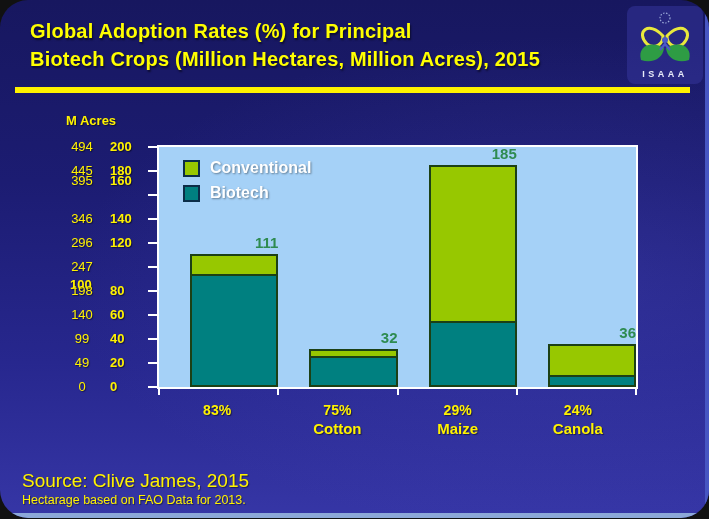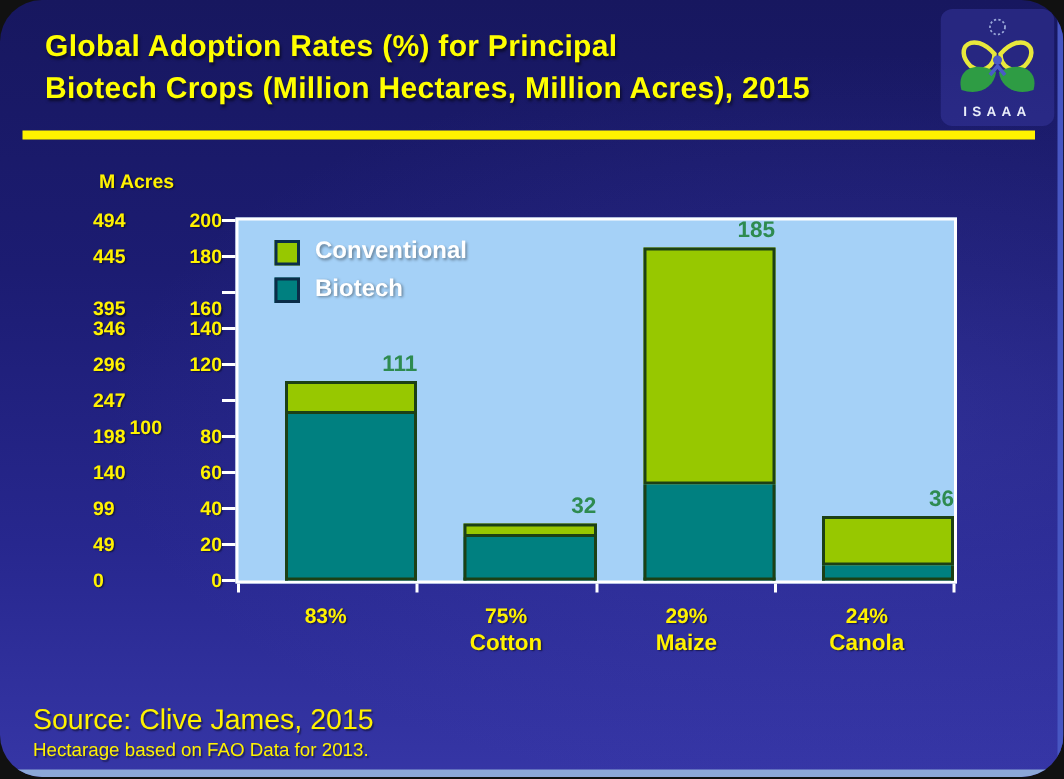--- a/index.html
+++ b/index.html
@@ -22,22 +22,22 @@
     text-shadow:1px 2px 2px rgba(0,0,0,0.55);letter-spacing:.2px;z-index:2;
   }
   .divider{position:absolute;left:15px;top:87px;width:675px;height:6px;background:#FFF200;z-index:2;}
 
   .logo{position:absolute;left:627px;top:6px;width:76px;height:78px;z-index:2;}
 
   .m-acres{position:absolute;left:66px;top:113px;color:#FFF200;font-size:13px;font-weight:bold;
     text-shadow:1px 1px 1px rgba(0,0,0,.5);z-index:2;}
 
   .axis-row{position:absolute;left:62px;width:86px;height:18px;line-height:18px;display:flex;z-index:2;}
-  .axis-row .acres{display:inline-block;width:40px;text-align:left;color:#FFF200;font-size:13px;font-weight:bold;text-shadow:1px 1px 1px rgba(0,0,0,.5);}
-  .axis-row .hect{display:inline-block;width:38px;margin-left:8px;text-align:right;color:#FFF200;font-size:13px;font-weight:bold;text-shadow:1px 1px 1px rgba(0,0,0,.5);}
+  .axis-row .acres{display:inline-block;width:40px;text-align:center;color:#FFF200;font-size:13px;font-weight:normal;text-shadow:1px 1px 1px rgba(0,0,0,.5);}
+  .axis-row .hect{display:inline-block;width:38px;margin-left:8px;text-align:left;color:#FFF200;font-size:13px;font-weight:bold;text-shadow:1px 1px 1px rgba(0,0,0,.5);}
 
   .ytick{position:absolute;width:9px;height:2px;background:#fff;z-index:2;}
   .xtick{position:absolute;width:2px;height:6px;background:#fff;z-index:2;}
 
   .plot{
     position:absolute;left:157px;top:145px;width:477px;height:240px;
     background:#A5D1F7;border:2px solid #FFFFFF;z-index:1;
   }
   .bars-row{position:absolute;inset:0;display:flex;align-items:flex-end;}
   .slot{flex:1 1 0;height:100%;display:flex;flex-direction:column;justify-content:flex-end;align-items:flex-end;}
@@ -91,21 +91,21 @@
 
   <div id="y-axis-block">
       <div class="axis-row" style="top: 138px;">
         <span class="acres">494</span>
         <span class="hect">200</span>
       </div>
       <div class="axis-row" style="top: 162px;">
         <span class="acres">445</span>
         <span class="hect">180</span>
       </div>
-      <div class="axis-row" style="top: 197px;">
+      <div class="axis-row" style="top: 172px;">
         <span class="acres">395</span>
         <span class="hect">160</span>
       </div>
       <div class="axis-row" style="top: 210px;">
         <span class="acres">346</span>
         <span class="hect">140</span>
       </div>
       <div class="axis-row" style="top: 234px;">
         <span class="acres">296</span>
         <span class="hect">120</span>

